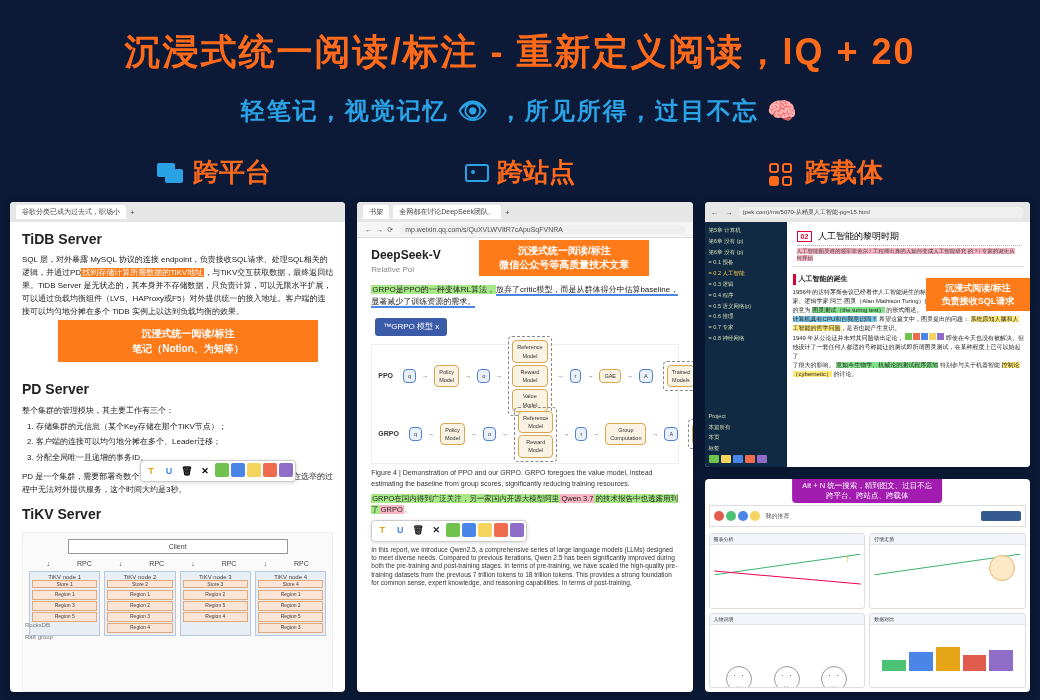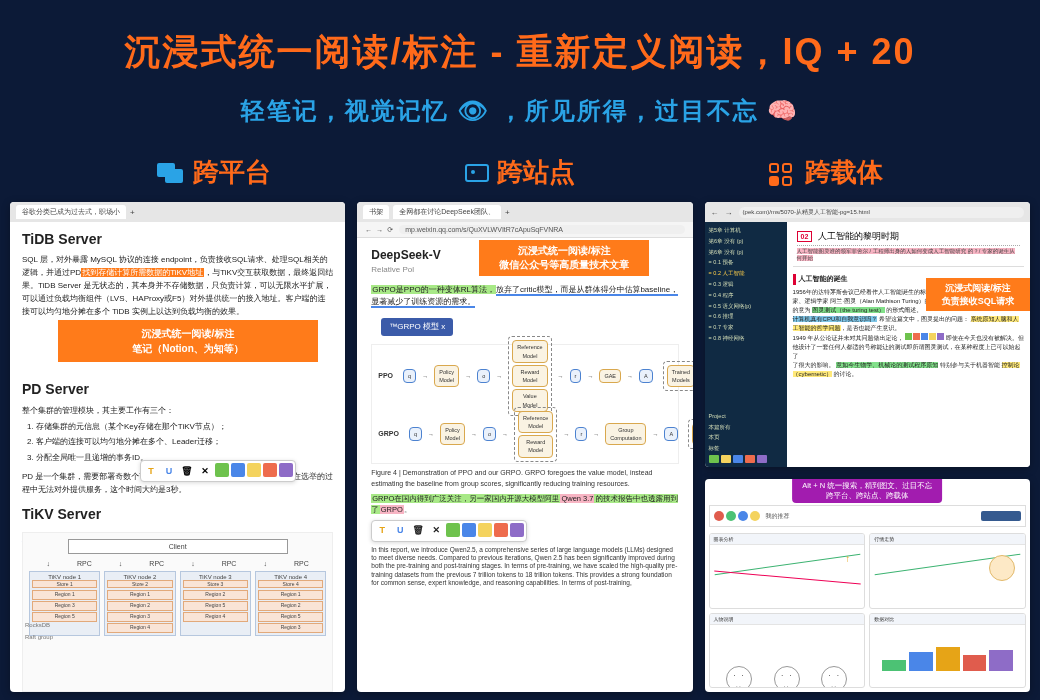--- a/index.html
+++ b/index.html
@@ -238,21 +238,21 @@
     }
     .hl-g { background: #a8e987; padding: 0 1px; }
     .hl-u { border-bottom: 2px solid #4a86e8; }
     .grpo-box {
       display: inline-block;
       background: #3b5ba9;
       color: #fff;
       padding: 3px 8px;
       font-size: 8px;
       border-radius: 3px;
-      margin: 4px 10px;
+      margin: 4px 4px;
     }
     .models-img {
       width: 100%; height: 120px;
       background: #fff;
       border: 1px solid #eee;
       margin: 4px 0;
       position: relative;
       font-size: 6px;
       color: #333;
     }

